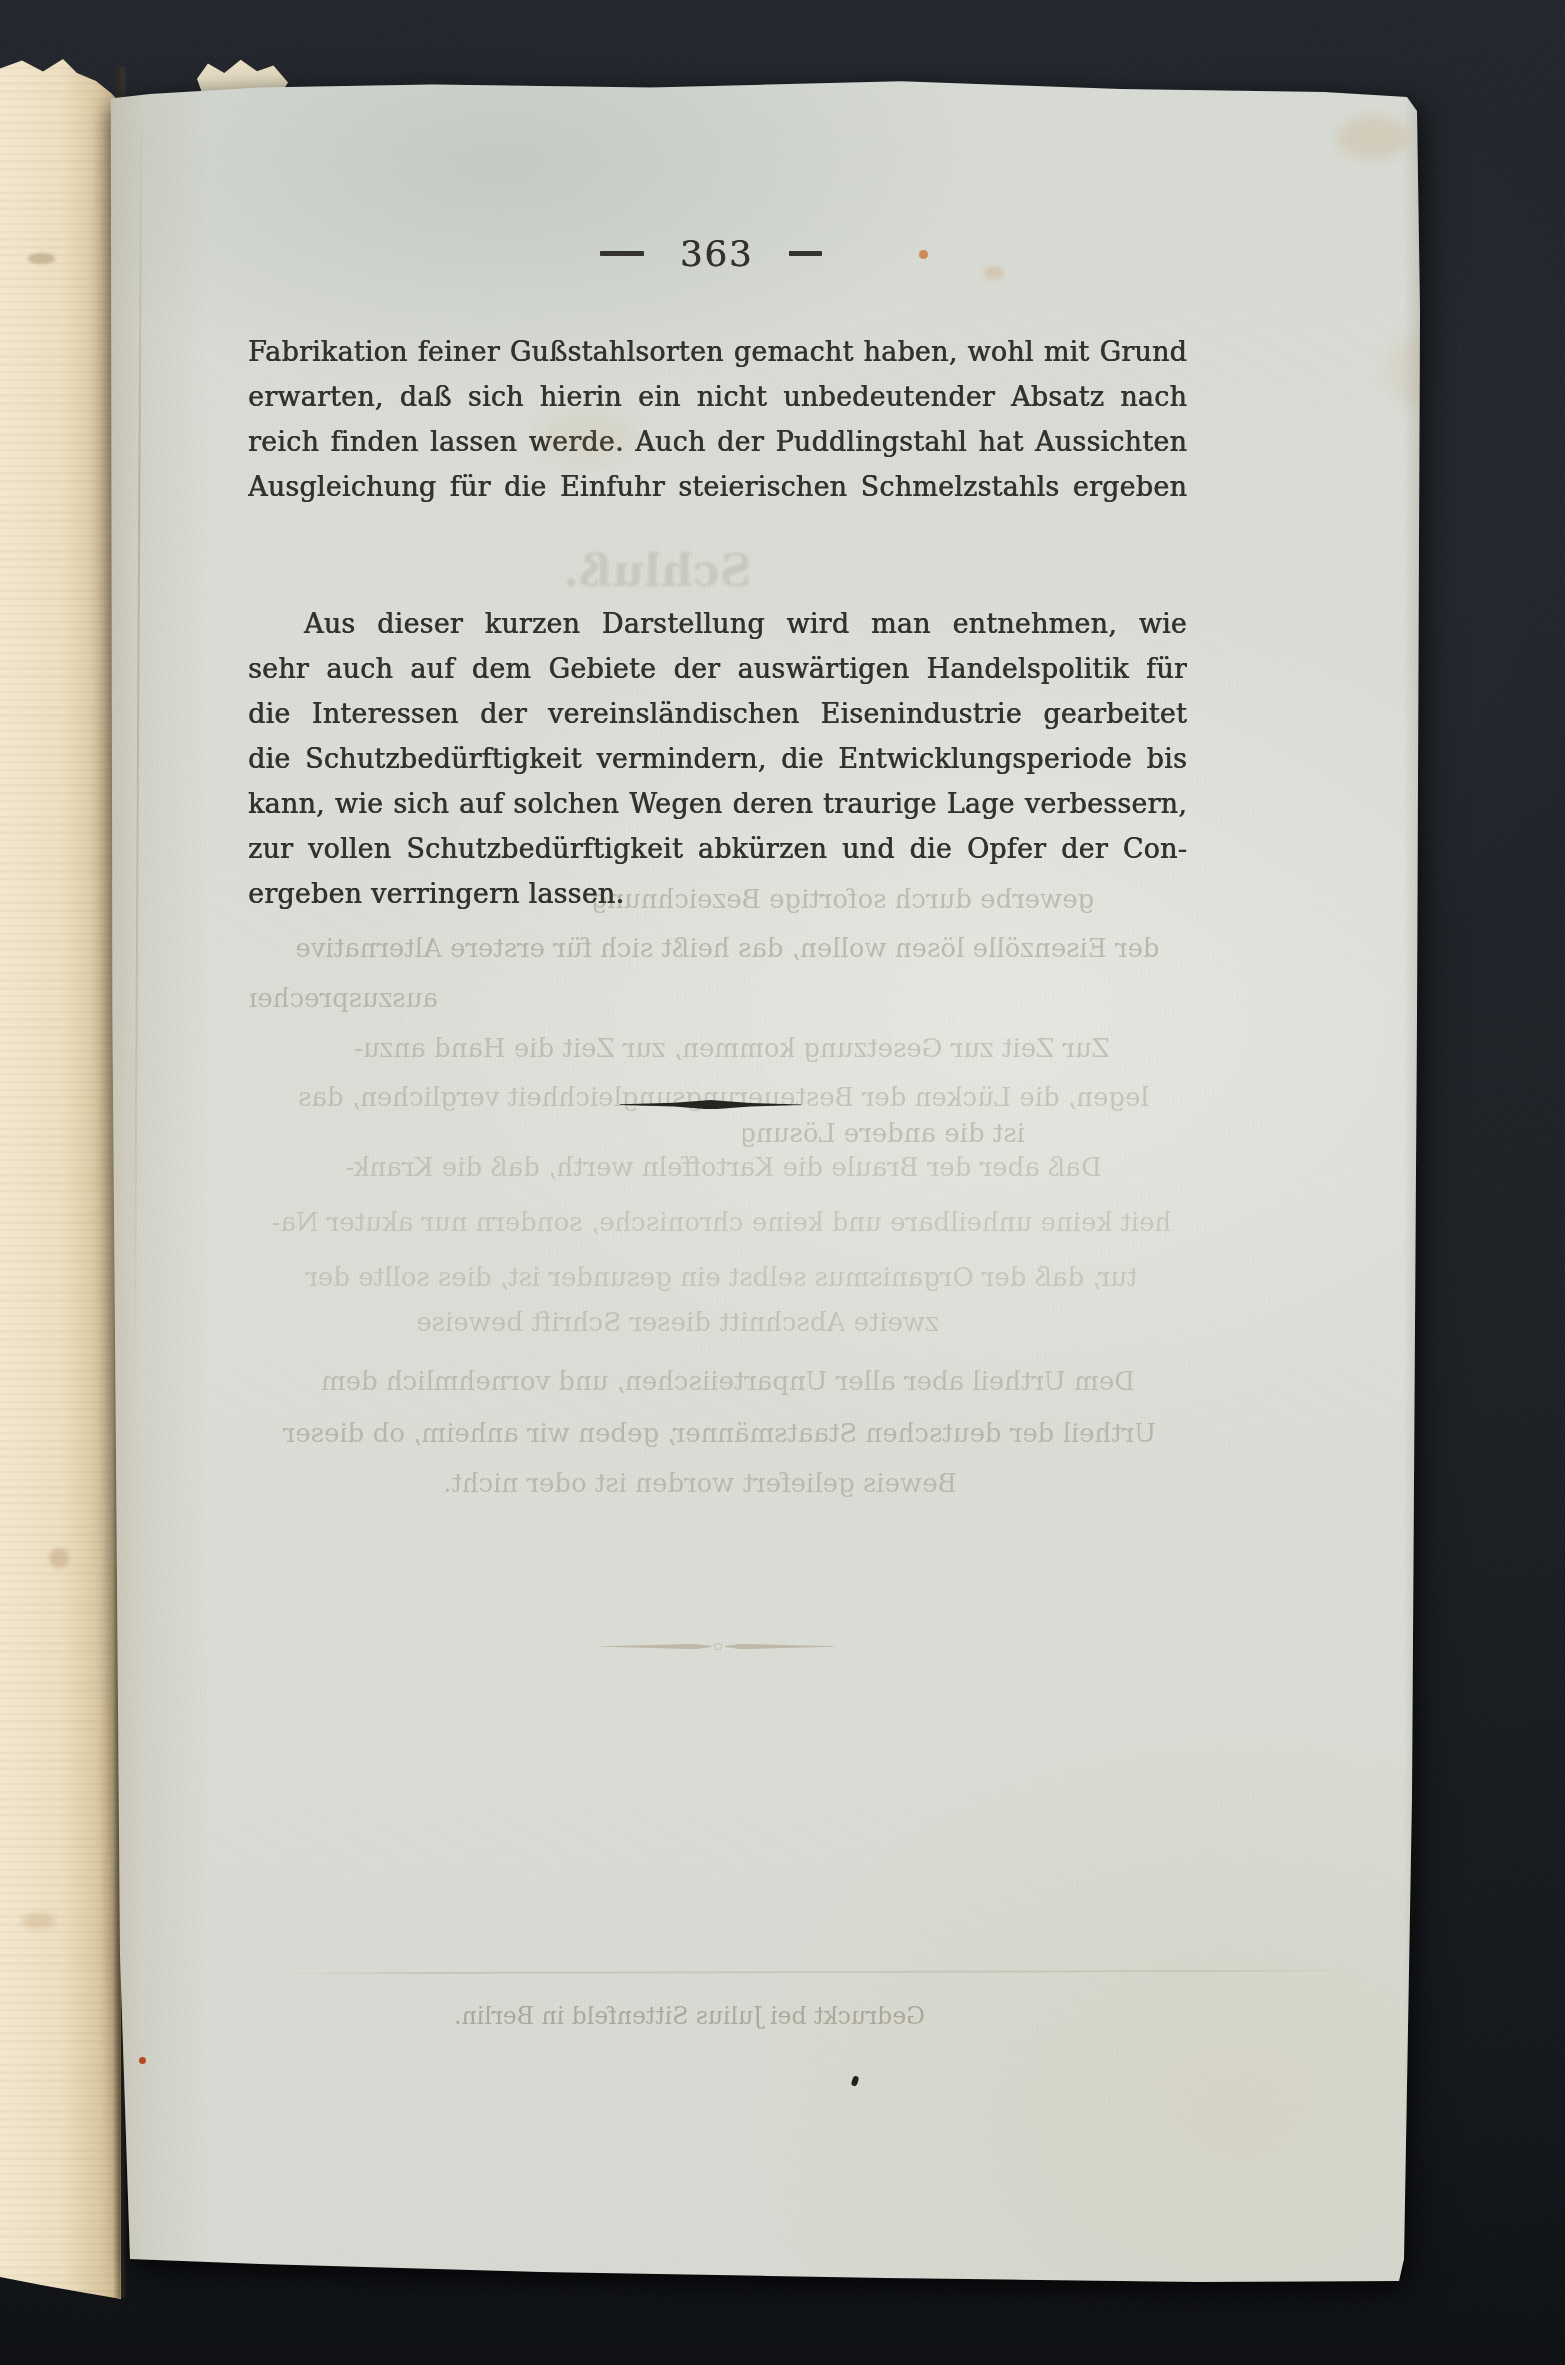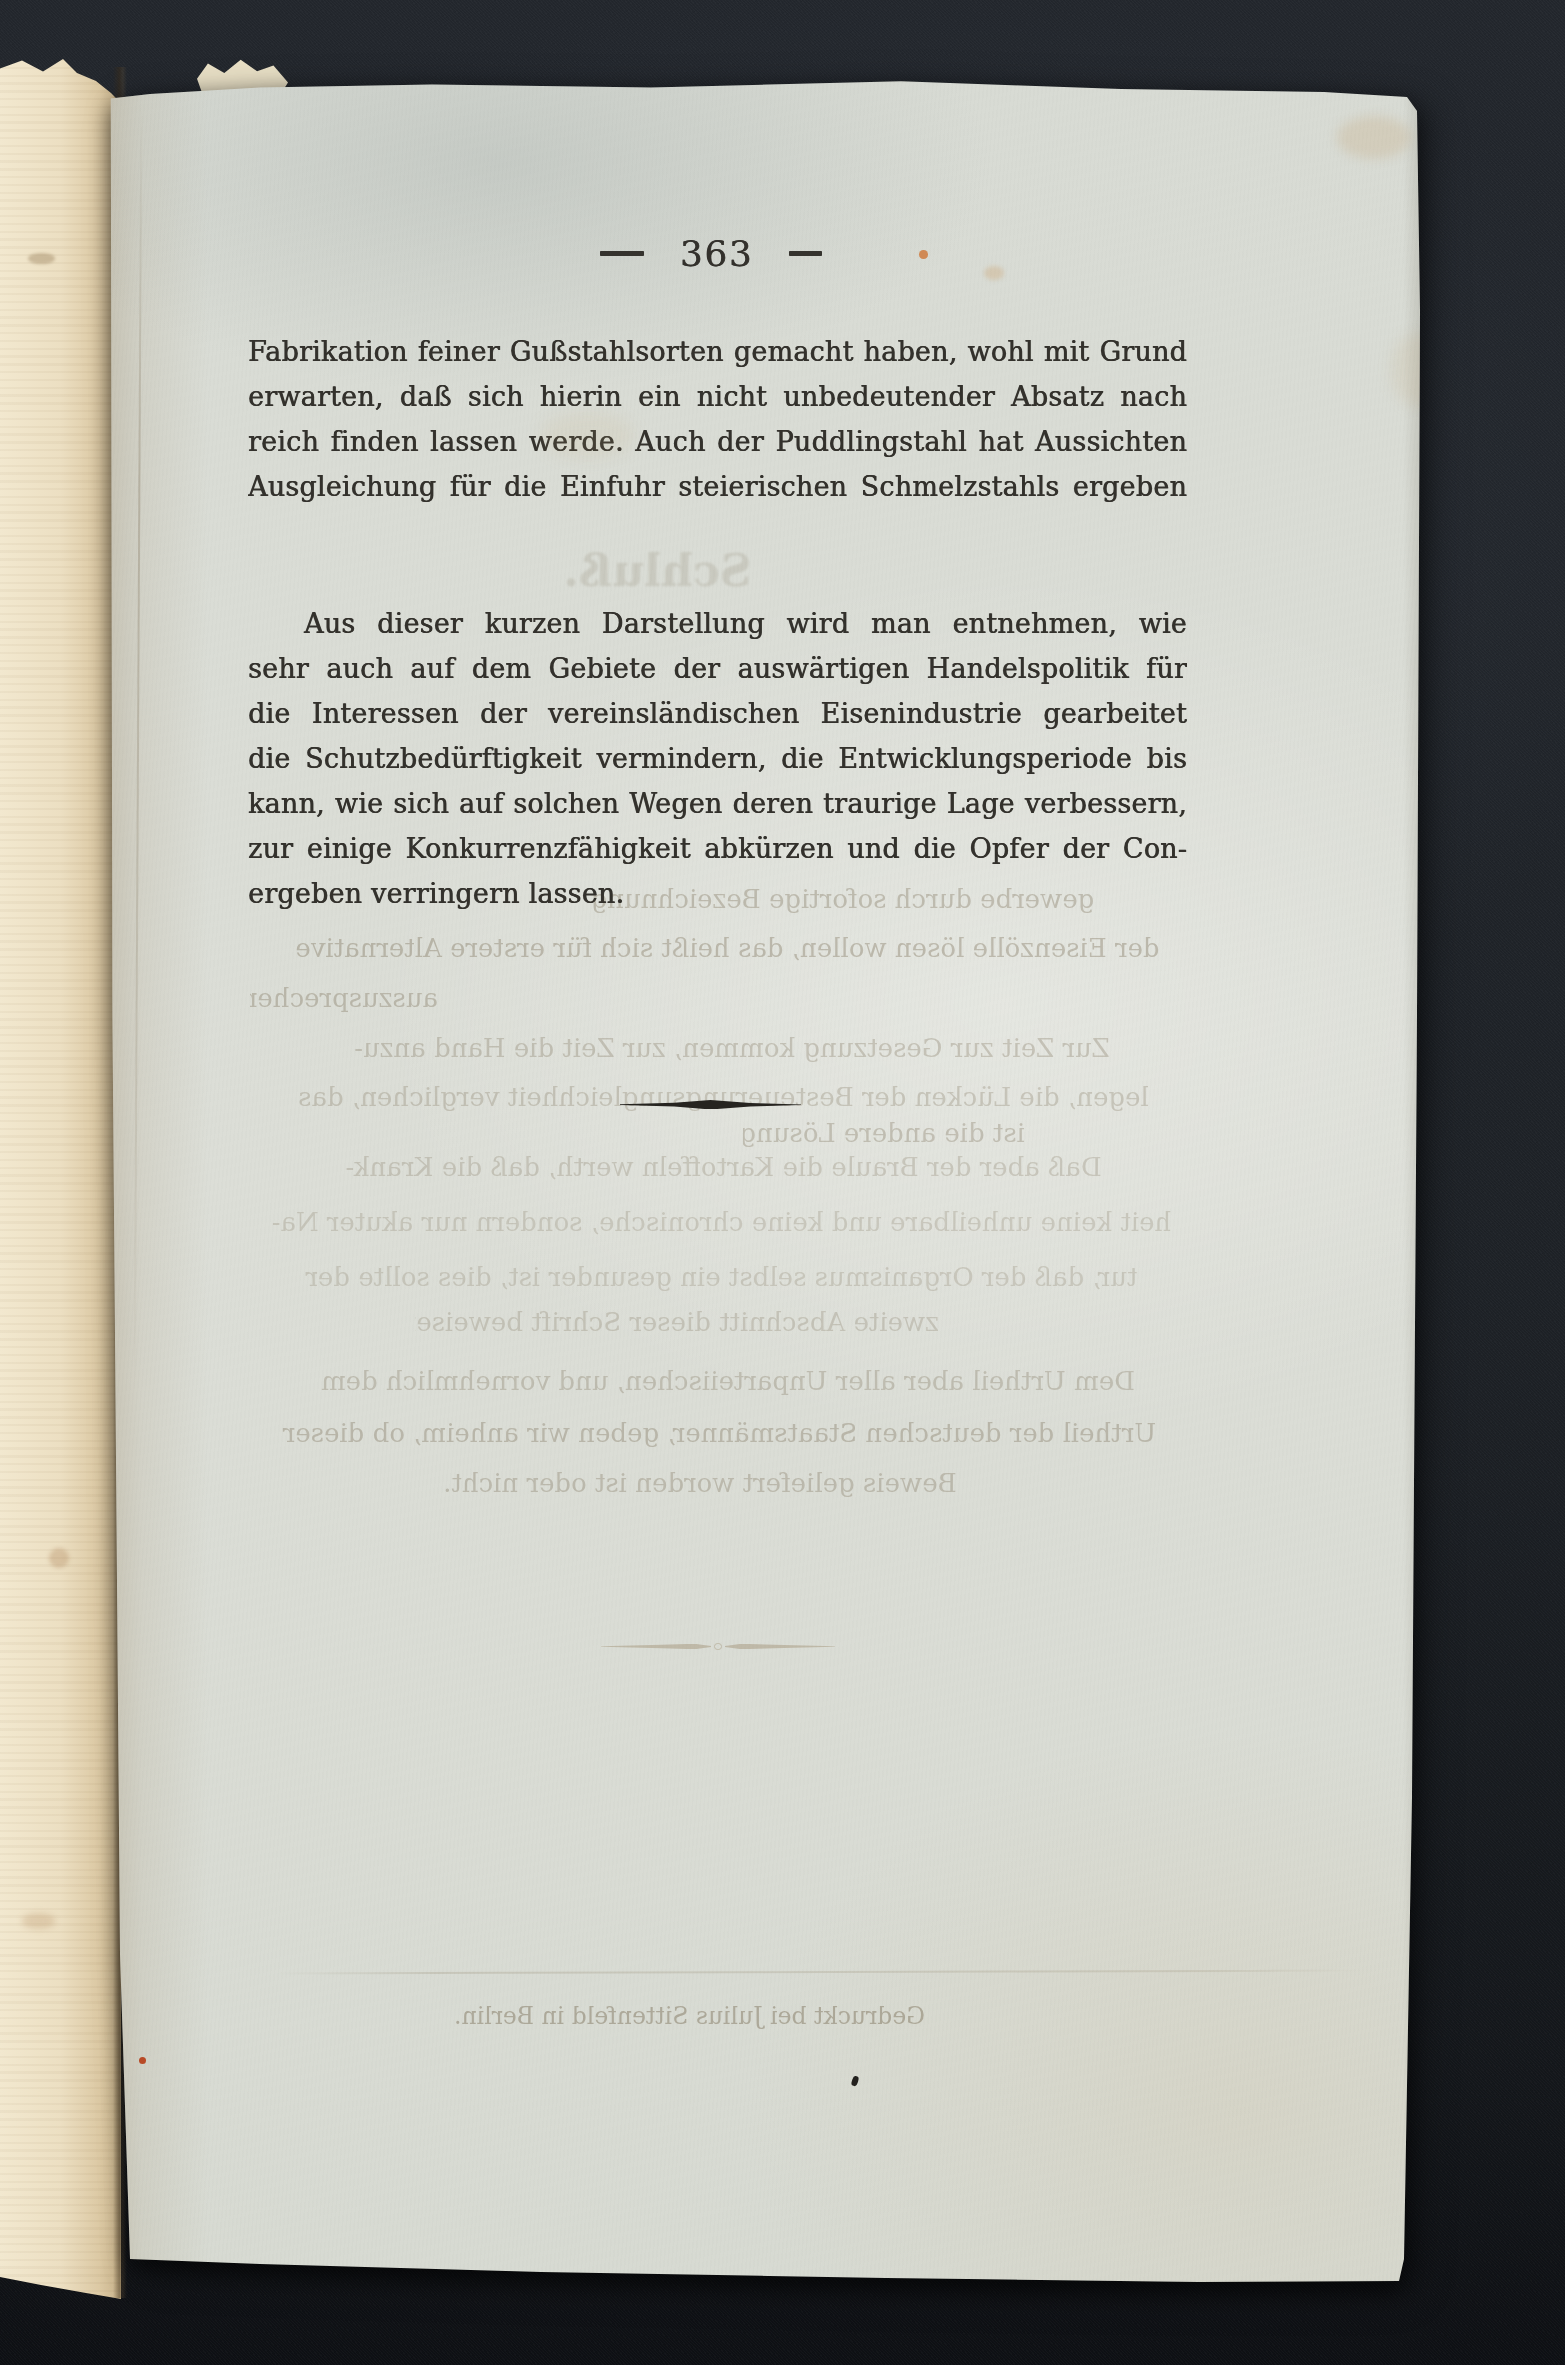--- a/index.html
+++ b/index.html
@@ -141,21 +141,21 @@
         <div class="tl">reich finden lassen werde. Auch der Puddlingstahl hat Aussichten</div>
         <div class="tl">Ausgleichung für die Einfuhr steierischen Schmelzstahls ergeben</div>
       </div>
 
       <div class="para p2">
         <div class="tl indent">Aus dieser kurzen Darstellung wird man entnehmen, wie</div>
         <div class="tl">sehr auch auf dem Gebiete der auswärtigen Handelspolitik für</div>
         <div class="tl">die Interessen der vereinsländischen Eisenindustrie gearbeitet werden</div>
         <div class="tl">die Schutzbedürftigkeit vermindern, die Entwicklungsperiode bis</div>
         <div class="tl">kann, wie sich auf solchen Wegen deren traurige Lage verbessern,</div>
-        <div class="tl">zur einige Konkurrenzfähigkeit abkürzen und die Opfer der Con-</div>
+        <div class="tl">zur vollen Schutzbedürftigkeit abkürzen und die Opfer der Con-</div>
         <div class="tl last">ergeben verringern lassen.</div>
       </div>
 
       <div class="divider"></div>
 
       <div class="ornament">
         <div class="orn-taper l"></div>
         <div class="orn-dot"></div>
         <div class="orn-taper r"></div>
       </div>

